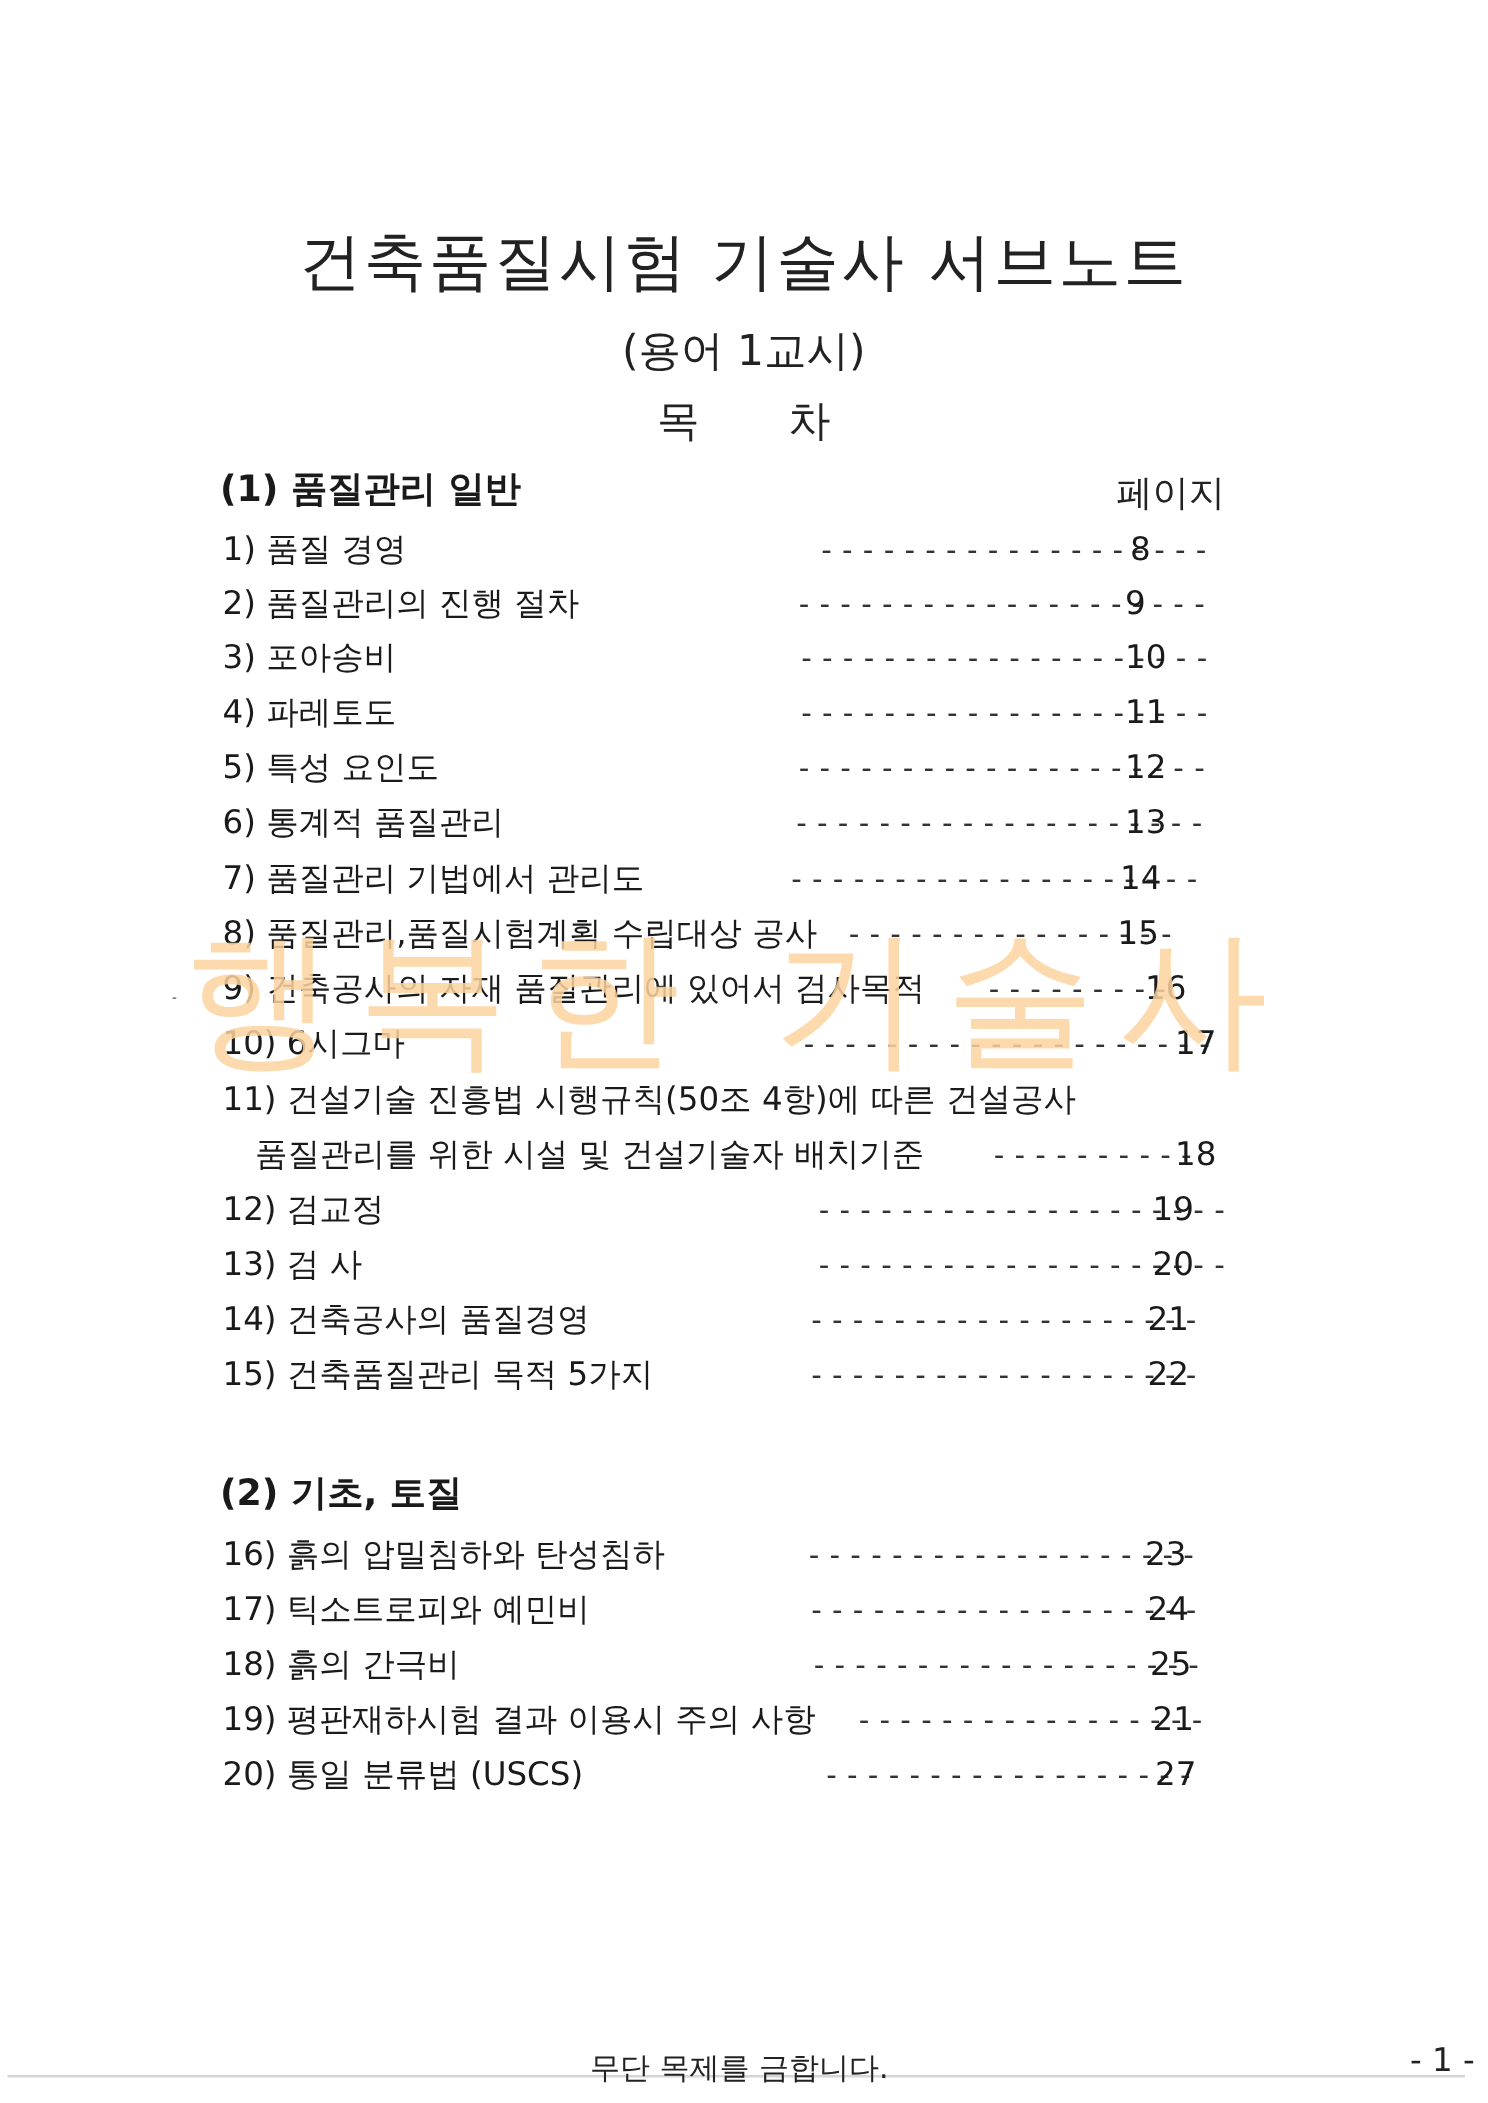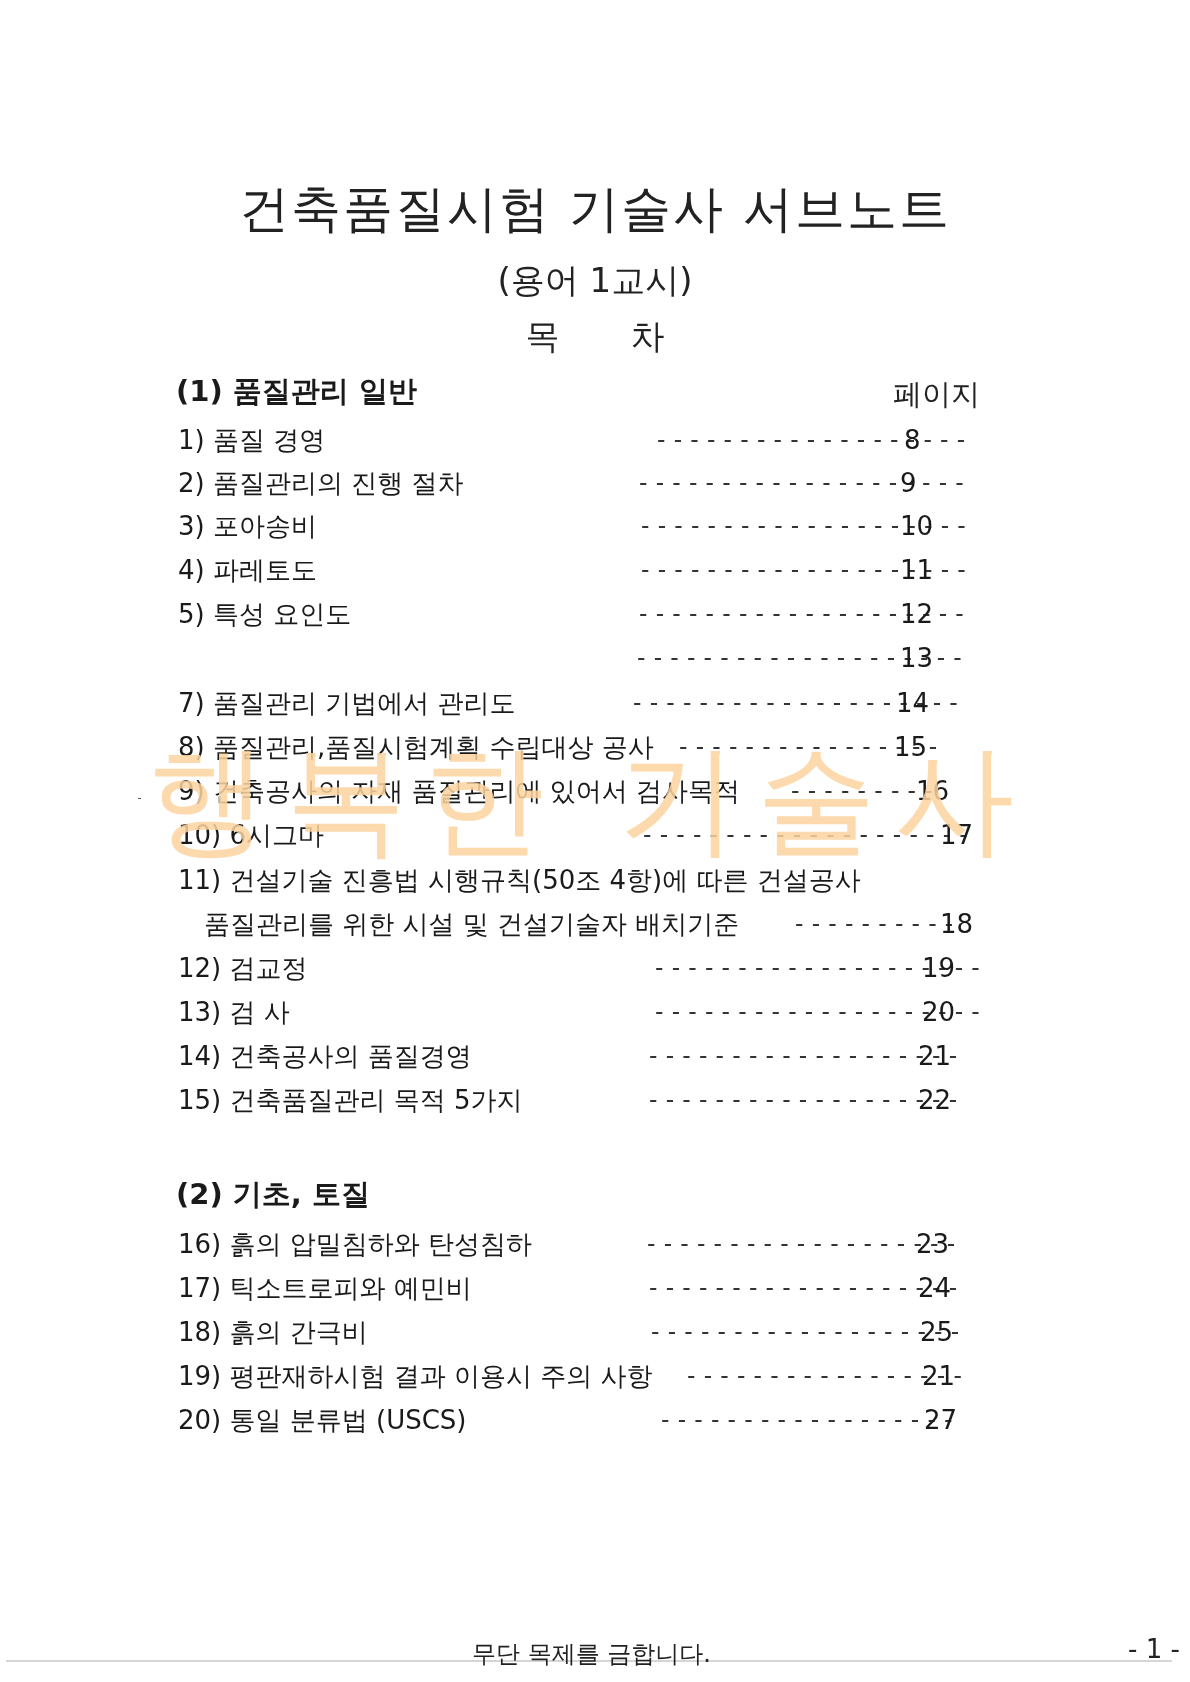--- a/index.html
+++ b/index.html
@@ -81,20 +81,21 @@
     <span class="label">4) 파레토도</span>
     <span class="leader" style="left:460px;">--------------------</span>
     <span class="page" style="left:722px;text-align:center;">11</span>
   </div>
   <div class="entry" style="top:594px;">
     <span class="label">5) 특성 요인도</span>
     <span class="leader" style="left:458px;">--------------------</span>
     <span class="page" style="left:722px;">12</span>
   </div>
   <div class="entry" style="top:638px;">
+    <span class="label">6) 통계적 품질관리</span>
     <span class="leader" style="left:456px;">--------------------</span>
     <span class="page" style="left:722px;">13</span>
   </div>
   <div class="entry" style="top:683px;text-decoration:underline;">
     <span class="label">7) 품질관리 기법에서 관리도</span>
     <span class="leader" style="left:452px;">--------------------</span>
     <span class="page" style="left:718px;">14</span>
   </div>
   <div class="entry" style="top:727px;">
     <span class="label">8) 품질관리,품질시험계획 수립대상 공사</span>

